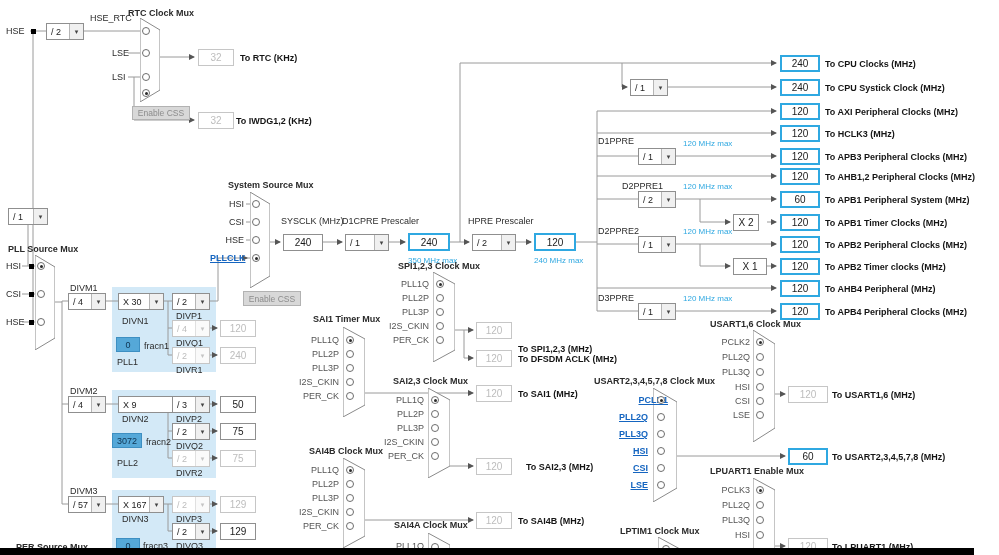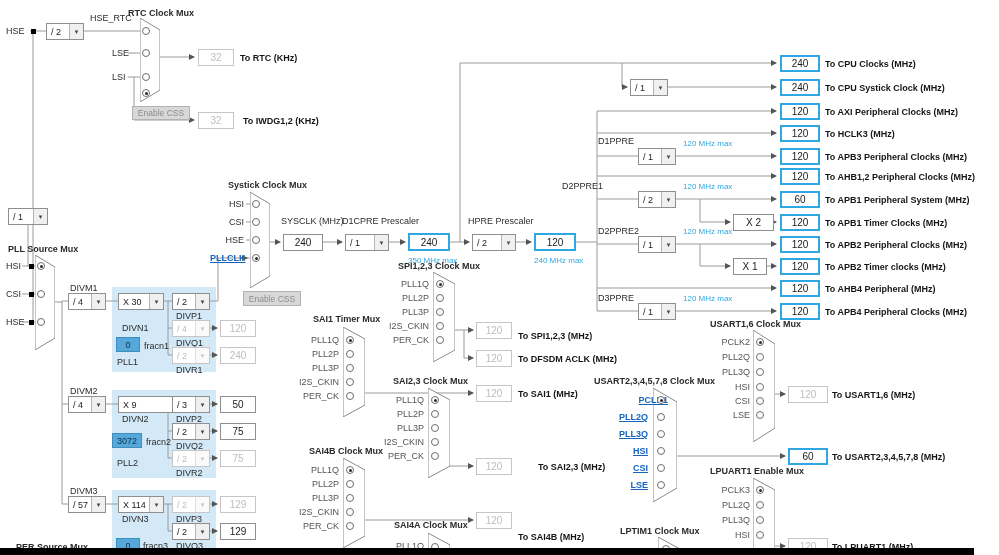--- a/index.html
+++ b/index.html
@@ -207,21 +207,21 @@
       <span>/ 2</span>
       <span class="chev">▾</span>
     </div>
   <div class="lbl dark" style="left:90px;top:13px">HSE_RTC</div>
   <div class="lbl dark" style="left:112px;top:48px">LSE</div>
   <div class="lbl dark" style="left:112px;top:72px">LSI</div>
   <div class="box dim" style="left:198px;top:49px;width:36px">32</div>
   <div class="lbl bold" style="left:240px;top:53px">To RTC (KHz)</div>
   <div class="btn" style="left:132px;top:106px;width:58px;height:14px">Enable CSS</div>
   <div class="box dim" style="left:198px;top:112px;width:36px">32</div>
-  <div class="lbl bold" style="left:243px;top:116px">To IWDG1,2 (KHz)</div>
+  <div class="lbl bold" style="left:236px;top:116px">To IWDG1,2 (KHz)</div>
 
   <div class="dd" style="left:8px;top:208px;width:40px">
       <span>/ 1</span>
       <span class="chev">▾</span>
     </div>
   <div class="title" style="left:8px;top:244px">PLL Source Mux</div>
   <div class="lbl dark" style="left:6px;top:261px">HSI</div>
   <div class="lbl dark" style="left:6px;top:289px">CSI</div>
   <div class="lbl dark" style="left:6px;top:317px">HSE</div>
   <div class="title" style="left:16px;top:542px">PER Source Mux</div>
@@ -243,21 +243,21 @@
     </div>
 
   <div class="dd" style="left:118px;top:293px;width:46px">
       <span>X 30</span>
       <span class="chev">▾</span>
     </div>
   <div class="dd" style="left:172px;top:293px;width:38px">
       <span>/ 2</span>
       <span class="chev">▾</span>
     </div>
-  <div class="lbl dark" style="left:122px;top:323px">DIVN1</div>
+  <div class="lbl dark" style="left:122px;top:316px">DIVN1</div>
   <div class="lbl dark" style="left:176px;top:311px">DIVP1</div>
   <div class="dd dim" style="left:172px;top:320px;width:38px">
       <span>/ 4</span>
       <span class="chev">▾</span>
     </div>
   <div class="box dim" style="left:220px;top:320px;width:36px">120</div>
   <div class="lbl dark" style="left:176px;top:338px">DIVQ1</div>
   <div class="frac" style="left:116px;top:337px;width:24px;height:15px">0</div>
   <div class="lbl dark" style="left:144px;top:341px">fracn1</div>
   <div class="dd dim" style="left:172px;top:347px;width:38px">
@@ -289,40 +289,40 @@
   <div class="lbl dark" style="left:146px;top:437px">fracn2</div>
   <div class="dd dim" style="left:172px;top:450px;width:38px">
       <span>/ 2</span>
       <span class="chev">▾</span>
     </div>
   <div class="box dim" style="left:220px;top:450px;width:36px">75</div>
   <div class="lbl dark" style="left:176px;top:468px">DIVR2</div>
   <div class="lbl dark" style="left:117px;top:458px">PLL2</div>
 
   <div class="dd" style="left:118px;top:496px;width:46px">
-      <span>X 114</span>
+      <span>X 167</span>
       <span class="chev">▾</span>
     </div>
   <div class="dd dim" style="left:172px;top:496px;width:38px">
       <span>/ 2</span>
       <span class="chev">▾</span>
     </div>
   <div class="box dim" style="left:220px;top:496px;width:36px">129</div>
   <div class="lbl dark" style="left:122px;top:514px">DIVN3</div>
   <div class="lbl dark" style="left:176px;top:514px">DIVP3</div>
   <div class="dd" style="left:172px;top:523px;width:38px">
       <span>/ 2</span>
       <span class="chev">▾</span>
     </div>
   <div class="box" style="left:220px;top:523px;width:36px">129</div>
   <div class="lbl dark" style="left:176px;top:541px">DIVQ3</div>
   <div class="frac" style="left:116px;top:538px;width:24px;height:15px">0</div>
   <div class="lbl dark" style="left:143px;top:541px">fracn3</div>
 
-  <div class="title" style="left:228px;top:180px">Systick Clock Mux</div>
+  <div class="title" style="left:228px;top:180px">System Source Mux</div>
   <div class="lbl dark ralign" style="left:210px;top:199px;width:34px">HSI</div>
   <div class="lbl dark ralign" style="left:210px;top:217px;width:34px">CSI</div>
   <div class="lbl dark ralign" style="left:210px;top:235px;width:34px">HSE</div>
   <div class="lbl blue-link ralign" style="left:210px;top:253px;width:34px">PLLCLK</div>
   <div class="lbl dark" style="left:281px;top:216px">SYSCLK (MHz)</div>
   <div class="box" style="left:283px;top:234px;width:40px">240</div>
   <div class="lbl dark" style="left:342px;top:216px">D1CPRE Prescaler</div>
   <div class="dd" style="left:345px;top:234px;width:44px">
       <span>/ 1</span>
       <span class="chev">▾</span>
@@ -353,29 +353,29 @@
   <div class="lbl dark" style="left:598px;top:136px">D1PPRE</div>
   <div class="dd" style="left:638px;top:148px;width:38px">
       <span>/ 1</span>
       <span class="chev">▾</span>
     </div>
   <div class="max" style="left:683px;top:139px">120 MHz max</div>
   <div class="box active" style="left:780px;top:148px;width:40px">120</div>
   <div class="lbl bold" style="left:825px;top:152px">To APB3 Peripheral Clocks (MHz)</div>
   <div class="box active" style="left:780px;top:168px;width:40px">120</div>
   <div class="lbl bold" style="left:825px;top:172px">To AHB1,2 Peripheral Clocks (MHz)</div>
-  <div class="lbl dark" style="left:562px;top:181px">D2PPRE1</div>
+  <div class="lbl dark" style="left:622px;top:181px">D2PPRE1</div>
   <div class="dd" style="left:638px;top:191px;width:38px">
       <span>/ 2</span>
       <span class="chev">▾</span>
     </div>
   <div class="max" style="left:683px;top:182px">120 MHz max</div>
   <div class="box active" style="left:780px;top:191px;width:40px">60</div>
   <div class="lbl bold" style="left:825px;top:195px">To APB1 Peripheral System (MHz)</div>
-  <div class="box" style="left:733px;top:214px;width:41px">X 2</div>
+  <div class="box" style="left:733px;top:214px;width:26px">X 2</div>
   <div class="box active" style="left:780px;top:214px;width:40px">120</div>
   <div class="lbl bold" style="left:825px;top:218px">To APB1 Timer Clocks (MHz)</div>
   <div class="lbl dark" style="left:598px;top:226px">D2PPRE2</div>
   <div class="dd" style="left:638px;top:236px;width:38px">
       <span>/ 1</span>
       <span class="chev">▾</span>
     </div>
   <div class="max" style="left:683px;top:227px">120 MHz max</div>
   <div class="box active" style="left:780px;top:236px;width:40px">120</div>
   <div class="lbl bold" style="left:825px;top:240px">To APB2 Peripheral Clocks (MHz)</div>
@@ -393,50 +393,50 @@
   <div class="box active" style="left:780px;top:303px;width:40px">120</div>
   <div class="lbl bold" style="left:825px;top:307px">To APB4 Peripheral Clocks (MHz)</div>
 
   <div class="title" style="left:398px;top:261px">SPI1,2,3 Clock Mux</div>
   <div class="lbl ralign" style="left:383px;top:279px;width:46px">PLL1Q</div>
   <div class="lbl ralign" style="left:383px;top:293px;width:46px">PLL2P</div>
   <div class="lbl ralign" style="left:383px;top:307px;width:46px">PLL3P</div>
   <div class="lbl ralign" style="left:383px;top:321px;width:46px">I2S_CKIN</div>
   <div class="lbl ralign" style="left:383px;top:335px;width:46px">PER_CK</div>
   <div class="box dim" style="left:476px;top:322px;width:36px">120</div>
-  <div class="lbl bold" style="left:518px;top:331px">To SPI1,2,3 (MHz)</div>
+  <div class="lbl bold" style="left:518px;top:344px">To SPI1,2,3 (MHz)</div>
   <div class="box dim" style="left:476px;top:350px;width:36px">120</div>
   <div class="lbl bold" style="left:518px;top:354px">To DFSDM ACLK (MHz)</div>
 
   <div class="title" style="left:313px;top:314px">SAI1 Timer Mux</div>
   <div class="lbl ralign" style="left:293px;top:335px;width:46px">PLL1Q</div>
   <div class="lbl ralign" style="left:293px;top:349px;width:46px">PLL2P</div>
   <div class="lbl ralign" style="left:293px;top:363px;width:46px">PLL3P</div>
   <div class="lbl ralign" style="left:293px;top:377px;width:46px">I2S_CKIN</div>
   <div class="lbl ralign" style="left:293px;top:391px;width:46px">PER_CK</div>
   <div class="box dim" style="left:476px;top:385px;width:36px">120</div>
   <div class="lbl bold" style="left:518px;top:389px">To SAI1 (MHz)</div>
 
   <div class="title" style="left:393px;top:376px">SAI2,3 Clock Mux</div>
   <div class="lbl ralign" style="left:378px;top:395px;width:46px">PLL1Q</div>
   <div class="lbl ralign" style="left:378px;top:409px;width:46px">PLL2P</div>
   <div class="lbl ralign" style="left:378px;top:423px;width:46px">PLL3P</div>
   <div class="lbl ralign" style="left:378px;top:437px;width:46px">I2S_CKIN</div>
   <div class="lbl ralign" style="left:378px;top:451px;width:46px">PER_CK</div>
   <div class="box dim" style="left:476px;top:458px;width:36px">120</div>
-  <div class="lbl bold" style="left:538px;top:462px">To SAI2,3 (MHz)</div>
+  <div class="lbl bold" style="left:526px;top:462px">To SAI2,3 (MHz)</div>
 
   <div class="title" style="left:309px;top:446px">SAI4B Clock Mux</div>
   <div class="lbl ralign" style="left:293px;top:465px;width:46px">PLL1Q</div>
   <div class="lbl ralign" style="left:293px;top:479px;width:46px">PLL2P</div>
   <div class="lbl ralign" style="left:293px;top:493px;width:46px">PLL3P</div>
   <div class="lbl ralign" style="left:293px;top:507px;width:46px">I2S_CKIN</div>
   <div class="lbl ralign" style="left:293px;top:521px;width:46px">PER_CK</div>
   <div class="box dim" style="left:476px;top:512px;width:36px">120</div>
-  <div class="lbl bold" style="left:518px;top:532px">To SAI4B (MHz)</div>
+  <div class="lbl bold" style="left:518px;top:516px">To SAI4B (MHz)</div>
 
   <div class="title" style="left:394px;top:520px">SAI4A Clock Mux</div>
   <div class="lbl ralign" style="left:378px;top:541px;width:46px">PLL1Q</div>
 
   <div class="title" style="left:710px;top:319px">USART1,6 Clock Mux</div>
   <div class="lbl ralign" style="left:702px;top:337px;width:48px">PCLK2</div>
   <div class="lbl ralign" style="left:702px;top:352px;width:48px">PLL2Q</div>
   <div class="lbl ralign" style="left:702px;top:367px;width:48px">PLL3Q</div>
   <div class="lbl ralign" style="left:702px;top:382px;width:48px">HSI</div>
   <div class="lbl ralign" style="left:702px;top:396px;width:48px">CSI</div>

